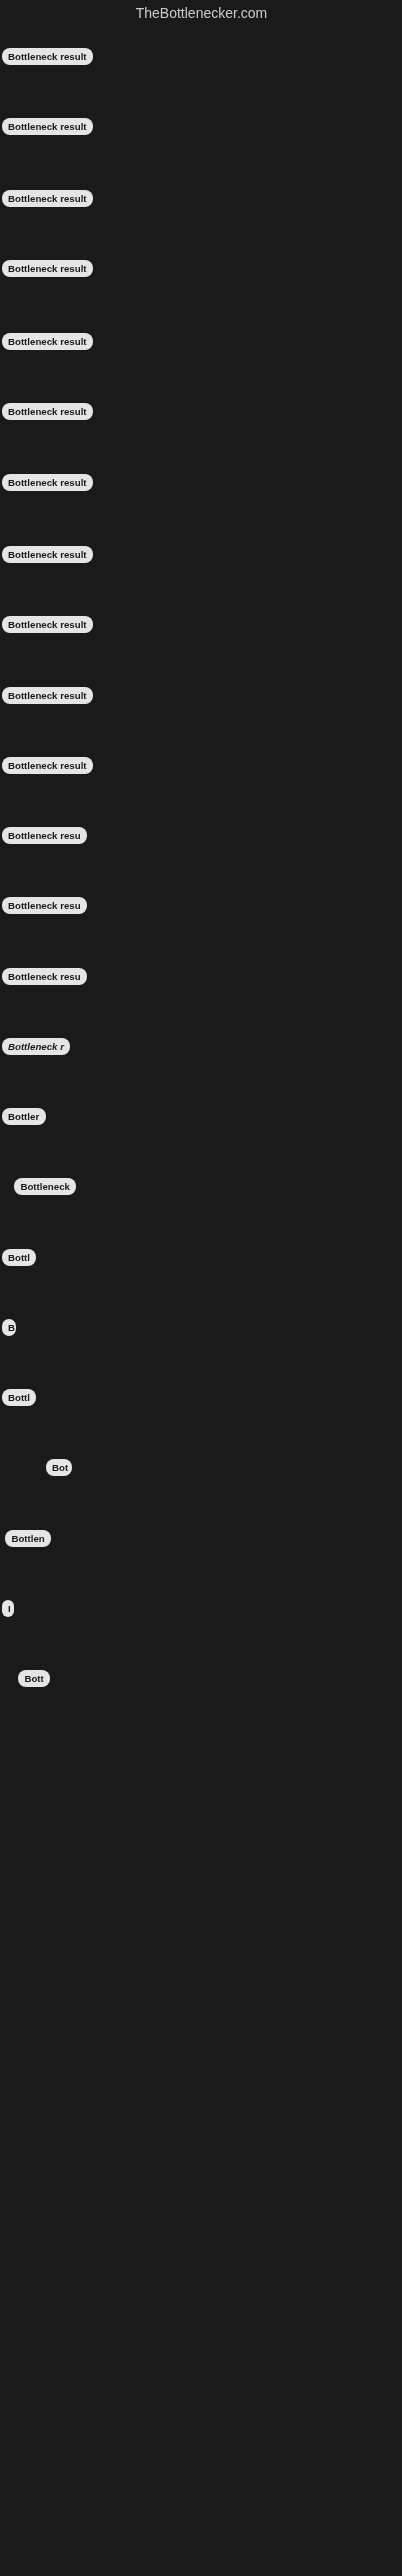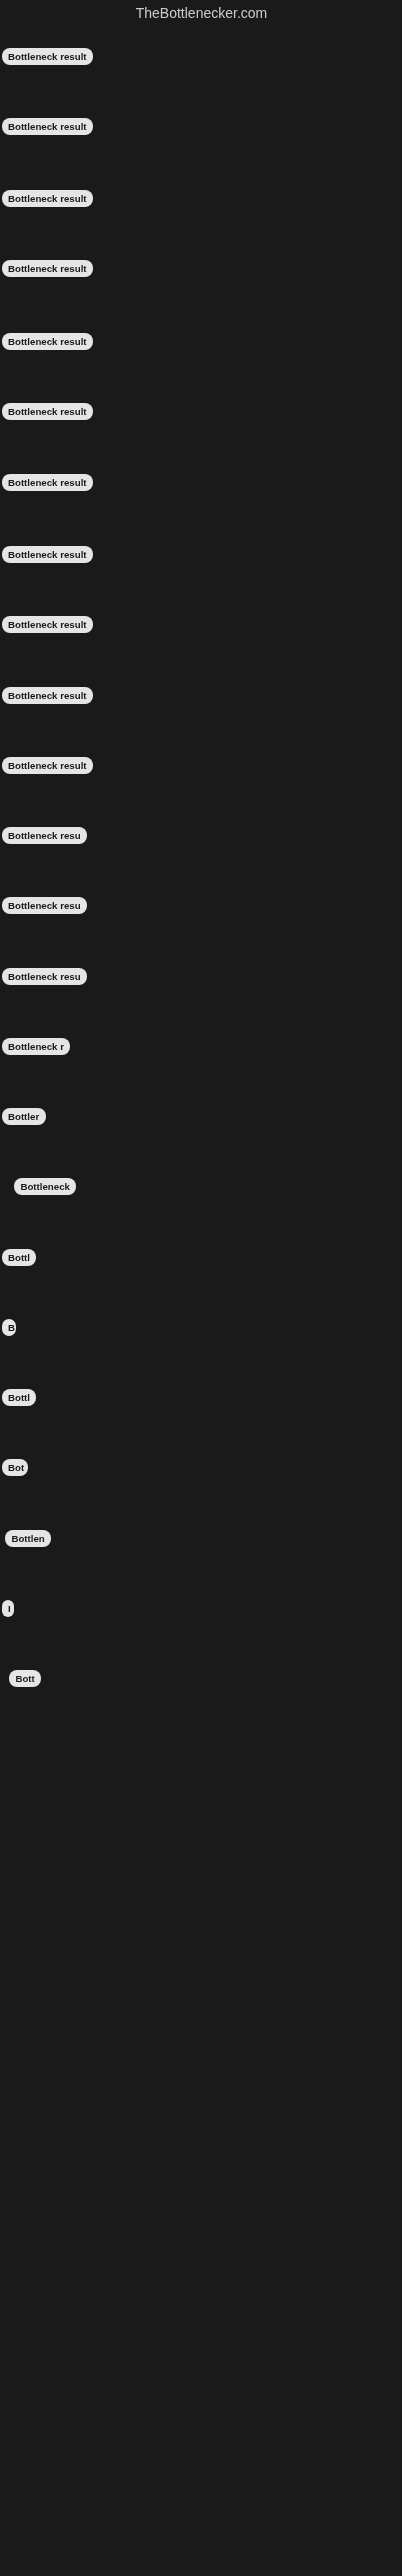--- a/index.html
+++ b/index.html
@@ -60,23 +60,23 @@
 <div class="bottleneck-item" style="position: absolute; top: 331px; left: 1.6px;"><span class="bottleneck-badge" style="max-width: 126px;">Bottleneck result</span></div>
 <div class="bottleneck-item" style="position: absolute; top: 401px; left: 1.6px;"><span class="bottleneck-badge" style="max-width: 123px;">Bottleneck result</span></div>
 <div class="bottleneck-item" style="position: absolute; top: 472px; left: 1.6px;"><span class="bottleneck-badge" style="max-width: 125px;">Bottleneck result</span></div>
 <div class="bottleneck-item" style="position: absolute; top: 544px; left: 1.6px;"><span class="bottleneck-badge" style="max-width: 125px;">Bottleneck result</span></div>
 <div class="bottleneck-item" style="position: absolute; top: 614px; left: 1.6px;"><span class="bottleneck-badge" style="max-width: 122px;">Bottleneck result</span></div>
 <div class="bottleneck-item" style="position: absolute; top: 685px; left: 1.6px;"><span class="bottleneck-badge" style="max-width: 122px;">Bottleneck result</span></div>
 <div class="bottleneck-item" style="position: absolute; top: 755px; left: 1.6px;"><span class="bottleneck-badge" style="max-width: 119px;">Bottleneck result</span></div>
 <div class="bottleneck-item" style="position: absolute; top: 825px; left: 1.6px;"><span class="bottleneck-badge" style="max-width: 105px;">Bottleneck resu</span></div>
 <div class="bottleneck-item" style="position: absolute; top: 895px; left: 1.6px;"><span class="bottleneck-badge" style="max-width: 103px;">Bottleneck resu</span></div>
 <div class="bottleneck-item" style="position: absolute; top: 966px; left: 1.6px;"><span class="bottleneck-badge" style="max-width: 101px;">Bottleneck resu</span></div>
-<div class="bottleneck-item" style="position: absolute; top: 1036px; left: 1.6px;"><span class="bottleneck-badge" style="max-width: 81px;">Bottleneck r</span></div>
+<div class="bottleneck-item" style="position: absolute; top: 1036px; left: 1.6px; font-style: italic;"><span class="bottleneck-badge" style="max-width: 81px;">Bottleneck r</span></div>
 <div class="bottleneck-item" style="position: absolute; top: 1106px; left: 1.6px;"><span class="bottleneck-badge" style="max-width: 50px;">Bottler</span></div>
 <div class="bottleneck-item" style="position: absolute; top: 1176px; left: 14px;"><span class="bottleneck-badge" style="max-width: 71px;">Bottleneck</span></div>
 <div class="bottleneck-item" style="position: absolute; top: 1247px; left: 1.6px;"><span class="bottleneck-badge" style="max-width: 40px;">Bottl</span></div>
 <div class="bottleneck-item" style="position: absolute; top: 1317px; left: 1.6px;"><span class="bottleneck-badge" style="max-width: 14.5px;">B</span></div>
 <div class="bottleneck-item" style="position: absolute; top: 1387px; left: 1.6px;"><span class="bottleneck-badge" style="max-width: 40px;">Bottl</span></div>
-<div class="bottleneck-item" style="position: absolute; top: 1457px; left: 1.6px;"><span class="bottleneck-badge" style="max-width: 26px;">Bot</span></div>
+<div class="bottleneck-item" style="position: absolute; top: 1457px; left: 1.6px;"><span class="bottleneck-badge" style="max-width: 26px; margin-left: 44px;">Bot</span></div>
 <div class="bottleneck-item" style="position: absolute; top: 1528px; left: 5px;"><span class="bottleneck-badge" style="max-width: 56px;">Bottlen</span></div>
 <div class="bottleneck-item" style="position: absolute; top: 1598px; left: 1.6px;"><span class="bottleneck-badge" style="max-width: 8px;">I</span></div>
-<div class="bottleneck-item" style="position: absolute; top: 1668px; left: 9px;"><span class="bottleneck-badge" style="max-width: 34px;">Bott</span></div>
+<div class="bottleneck-item" style="position: absolute; top: 1668px; left: 18px;"><span class="bottleneck-badge" style="max-width: 34px;">Bott</span></div>
 
 
 </body></html>

